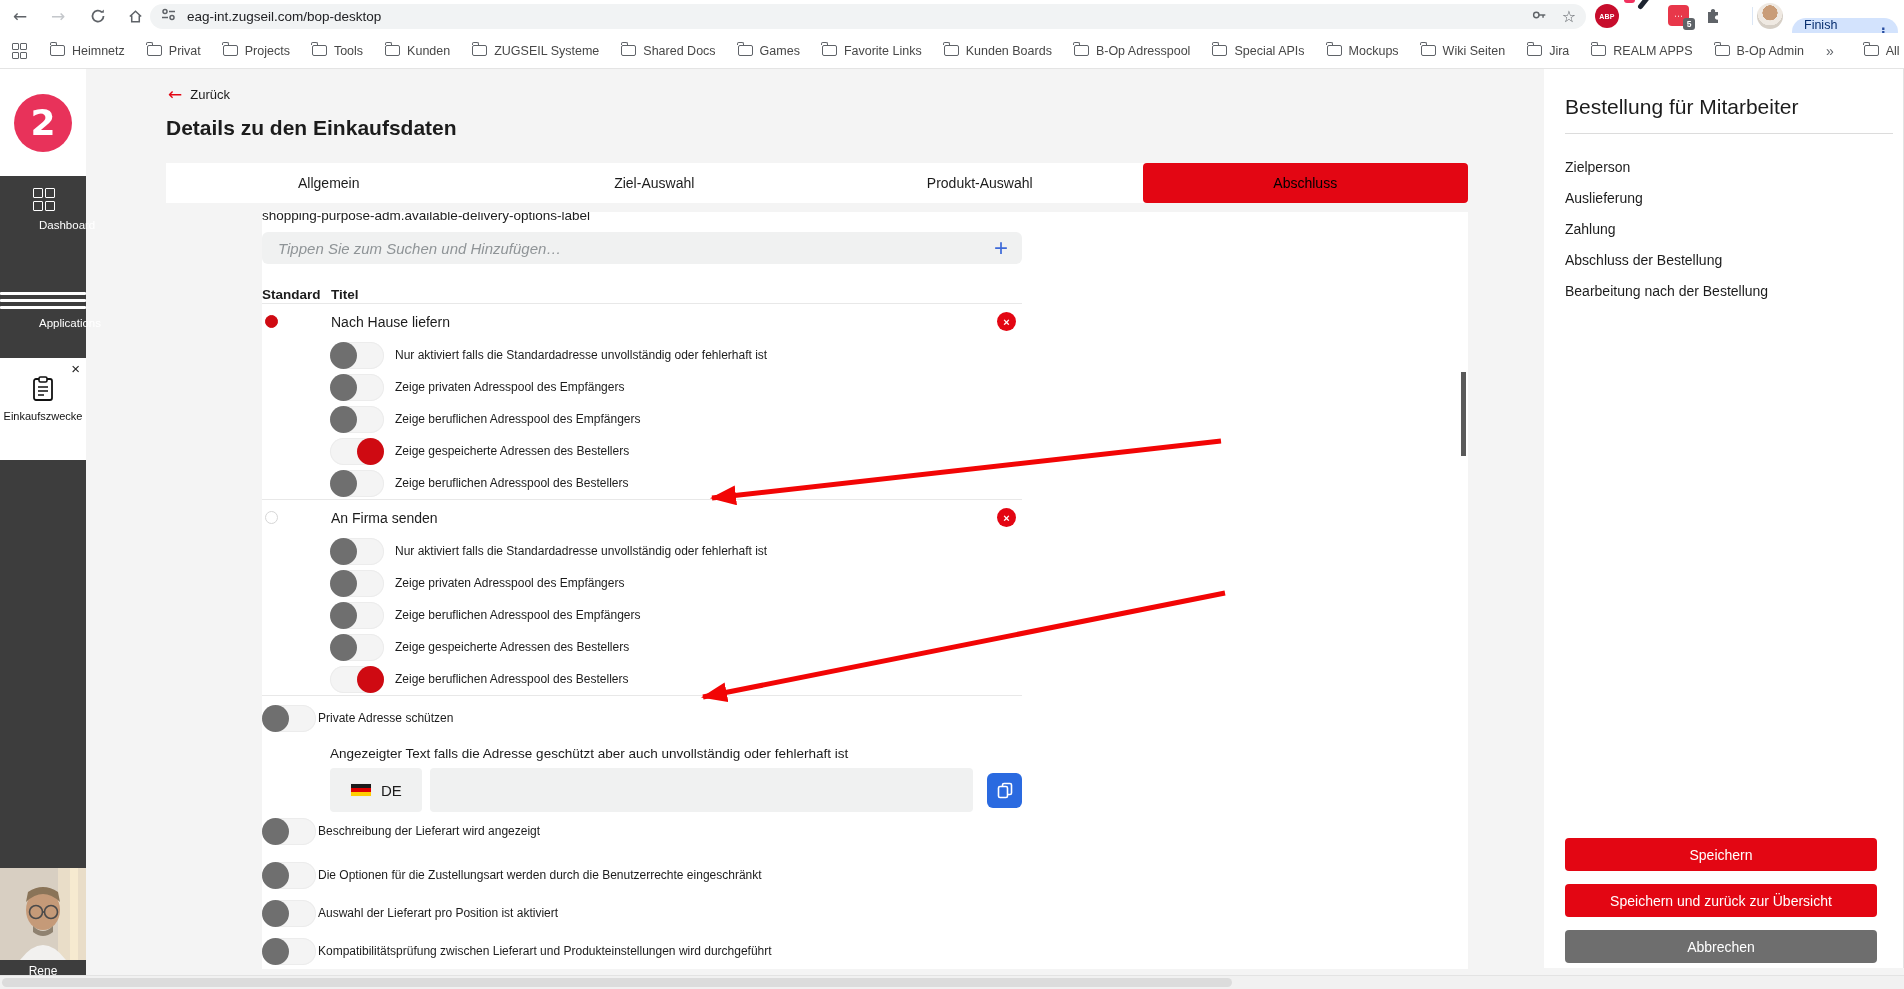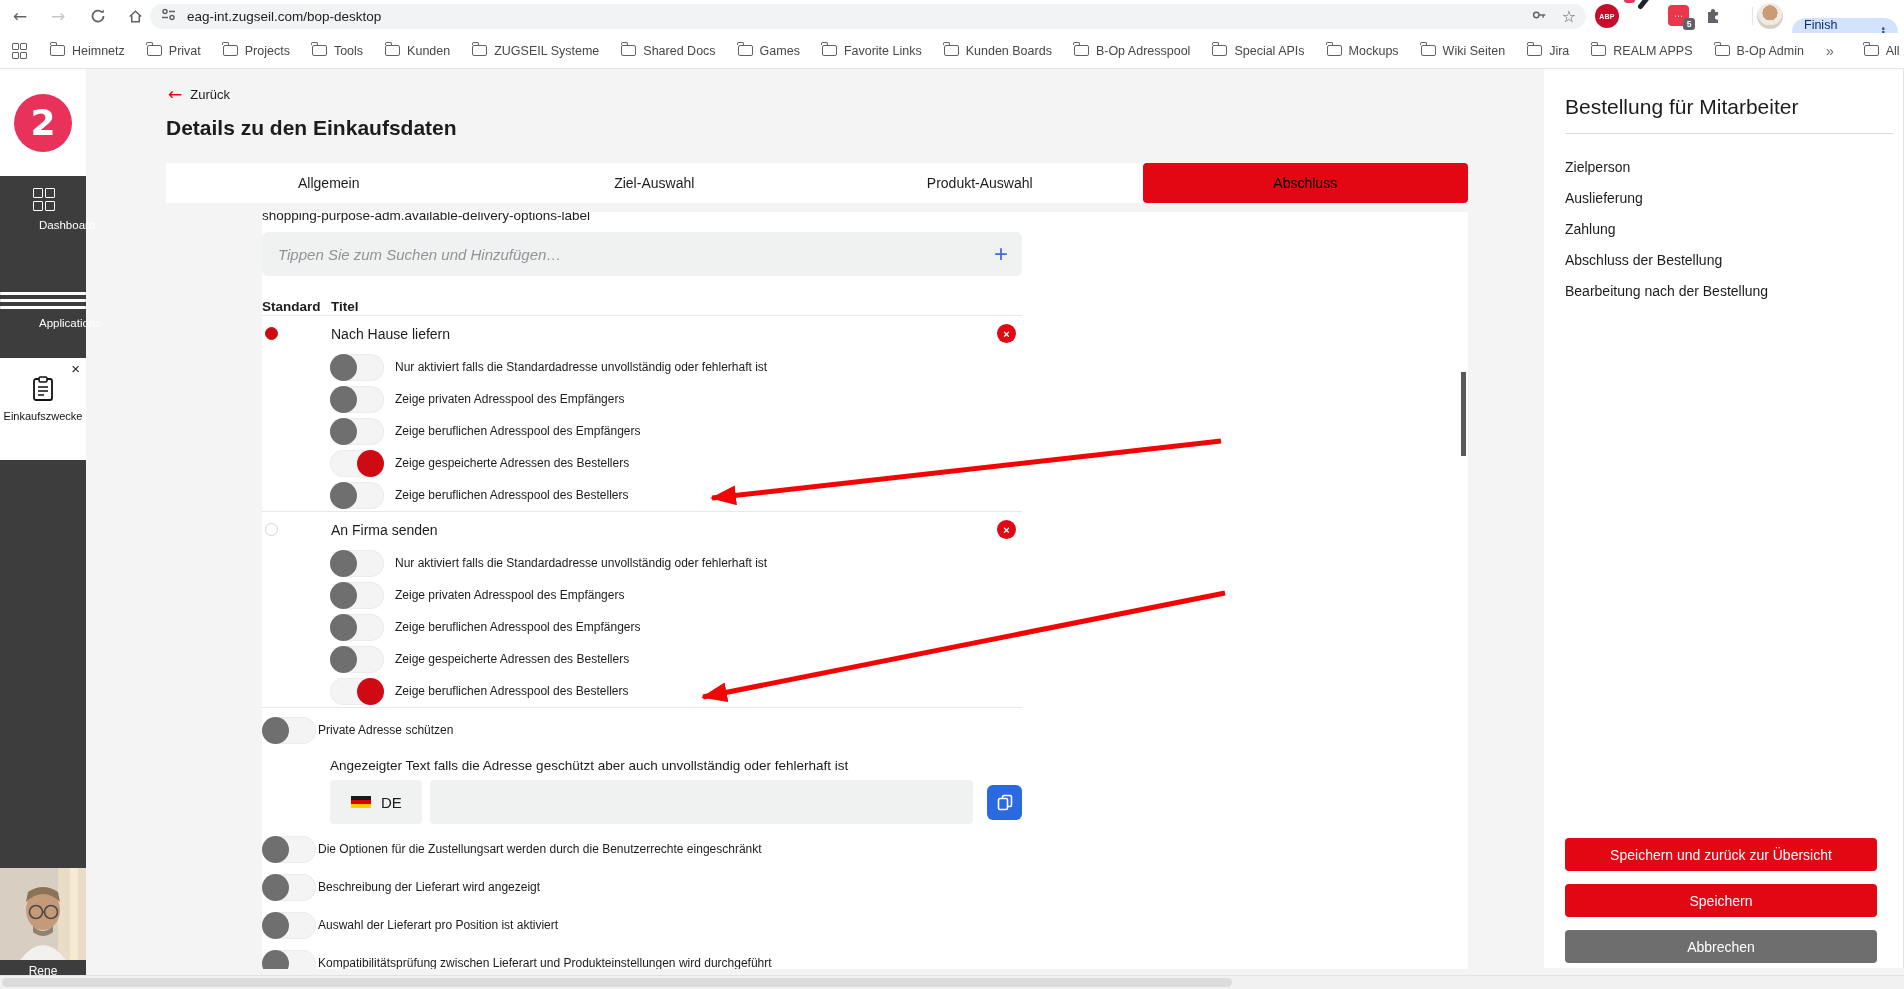--- a/index.html
+++ b/index.html
@@ -68,21 +68,21 @@
   #tabbar{left:166px;top:163px;width:1302px;height:40px;background:#fff;display:flex;}
   .tab{flex:1;display:flex;align-items:center;justify-content:center;font-size:14px;}
   .tab.on{background:#e30613;color:#000000;border-radius:4px;}
 
   
   #panel{left:262px;top:212px;width:1206px;height:757px;background:#fff;overflow:hidden;}
   #panelpad{position:absolute;left:166px;top:203px;width:1302px;height:9px;background:#f4f4f4;}
   #panelleft{position:absolute;left:166px;top:212px;width:96px;height:757px;background:#f4f4f4;}
   .inner{width:760px;position:relative;}
   #fieldlabel{margin-top:-4px;font-size:13.5px;height:16px;}
-  #searchbox{margin-top:8px;height:44px;background:#f0f1f1;border-radius:6px;display:flex;align-items:center;
+  #searchbox{margin-top:8px;height:32px;background:#f0f1f1;border-radius:6px;display:flex;align-items:center;
              padding:0 14px;box-sizing:border-box;}
   #searchbox input{flex:1;border:none;background:transparent;outline:none;font-style:italic;font-size:15px;color:#555;}
   #searchbox input::placeholder{color:#8f9497;}
   #plus{color:#3f6ad8;font-size:24px;font-weight:400;}
   .sep{border-bottom:1px solid #e8e8e8;}
   #thead{margin-top:23px;height:16px;font-size:13.5px;font-weight:700;}
   #thead .t2{position:absolute;left:69px;}
   .grow{height:35px;display:flex;align-items:center;position:relative;}
   .radio{width:13px;height:13px;border-radius:50%;box-sizing:border-box;border:1.5px solid #d6d6d6;margin-left:3px;}
   .radio.on{background:#cf0a12;border-color:#cf0a12;}
@@ -413,27 +413,27 @@
       </div>
       <input id="textinput" value="" style="">
       <div id="copybtn">
         <svg width="18" height="18" viewBox="0 0 18 18">
             <rect x="6.5" y="2.5" width="9" height="11" rx="1.5" fill="none" stroke="#fff" stroke-width="1.6"></rect>
             <rect x="2.5" y="5.5" width="9" height="11" rx="1.5" fill="#2a6ae0" stroke="#fff" stroke-width="1.6"></rect>
           </svg>
       </div>
     </div>
 
+    <div class="trow btoggle">
+      <span class="switch"></span>
+      <span class="olabel">Beschreibung der Lieferart wird angezeigt</span>
+    </div>
     <div class="trow btoggle" id="bt0">
       <span class="switch"></span>
       <span class="olabel">Die Optionen für die Zustellungsart werden durch die Benutzerrechte eingeschränkt</span>
-    </div>
-    <div class="trow btoggle">
-      <span class="switch"></span>
-      <span class="olabel">Beschreibung der Lieferart wird angezeigt</span>
     </div>
     <div class="trow btoggle">
       <span class="switch"></span>
       <span class="olabel">Auswahl der Lieferart pro Position ist aktiviert</span>
     </div>
     <div class="trow btoggle">
       <span class="switch"></span>
       <span class="olabel">Kompatibilitätsprüfung zwischen Lieferart und Produkteinstellungen wird durchgeführt</span>
     </div>
   </div>
@@ -442,22 +442,22 @@
 <div class="abs" id="rightpanel">
   <div id="rp-title">Bestellung für Mitarbeiter</div>
   <div id="rp-links">
     <div class="rlink">Zielperson</div>
     <div class="rlink">Auslieferung</div>
     <div class="rlink">Zahlung</div>
     <div class="rlink">Abschluss der Bestellung</div>
     <div class="rlink">Bearbeitung nach der Bestellung</div>
   </div>
   <div id="rp-buttons">
+    <div class="rbtn primary">Speichern</div>
     <div class="rbtn primary">Speichern und zurück zur Übersicht</div>
-    <div class="rbtn primary">Speichern</div>
     <div class="rbtn secondary">Abbrechen</div>
   </div>
 </div>
 
 <div class="abs" id="vthumb"></div>
 <div class="abs" id="hscroll">
   <div id="hthumb"></div>
 </div>
 
 <svg class="abs" id="arrows">

